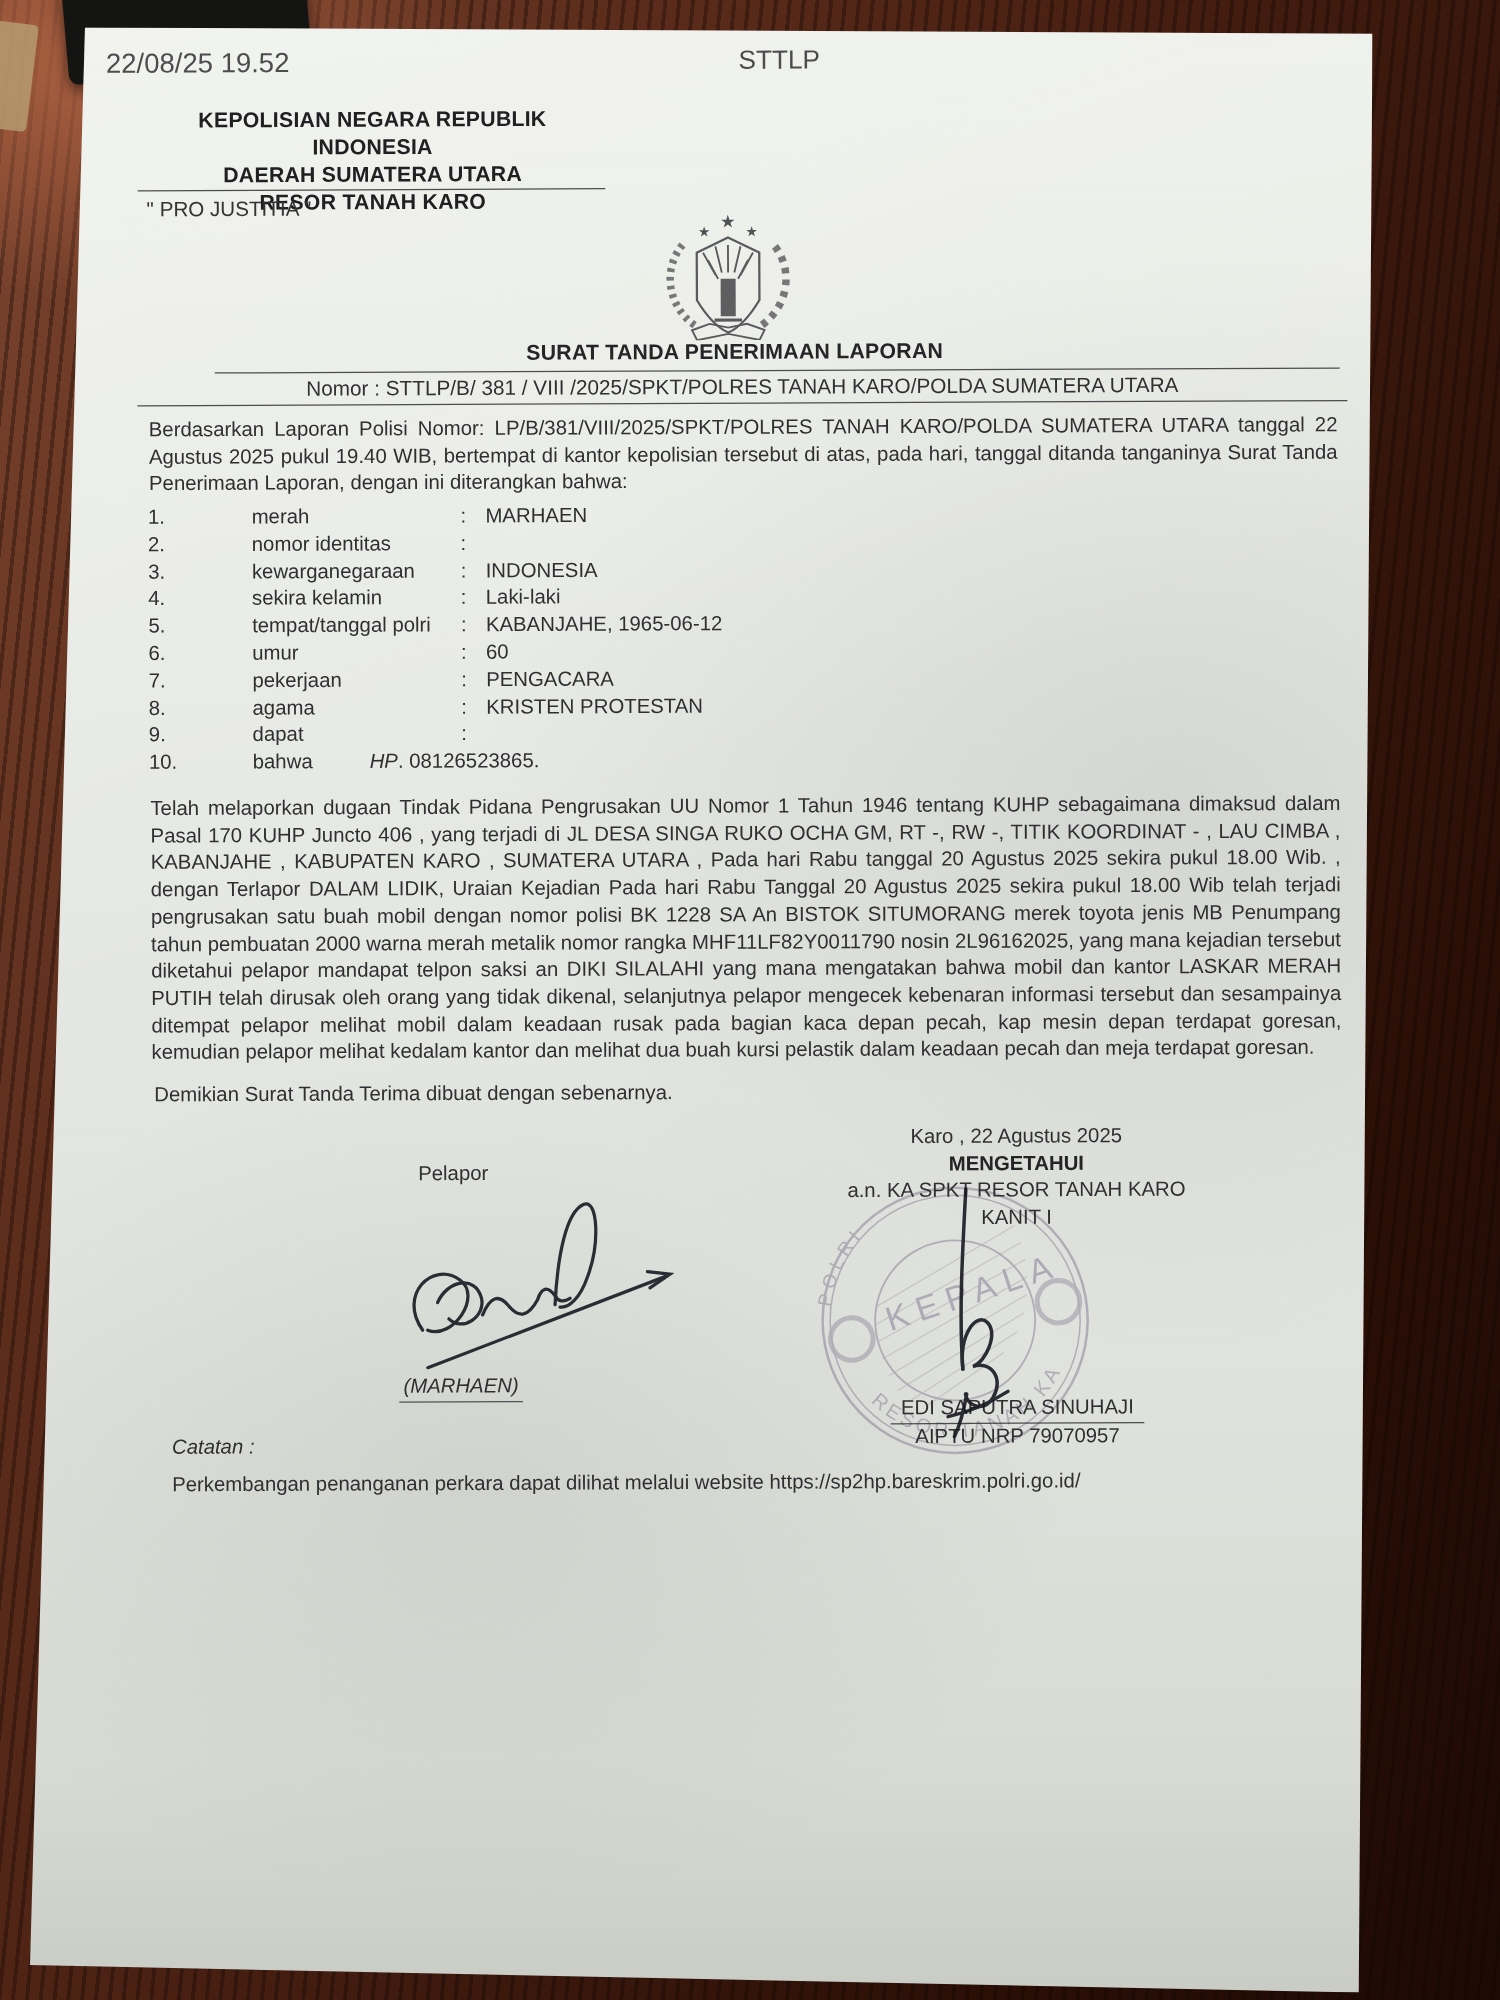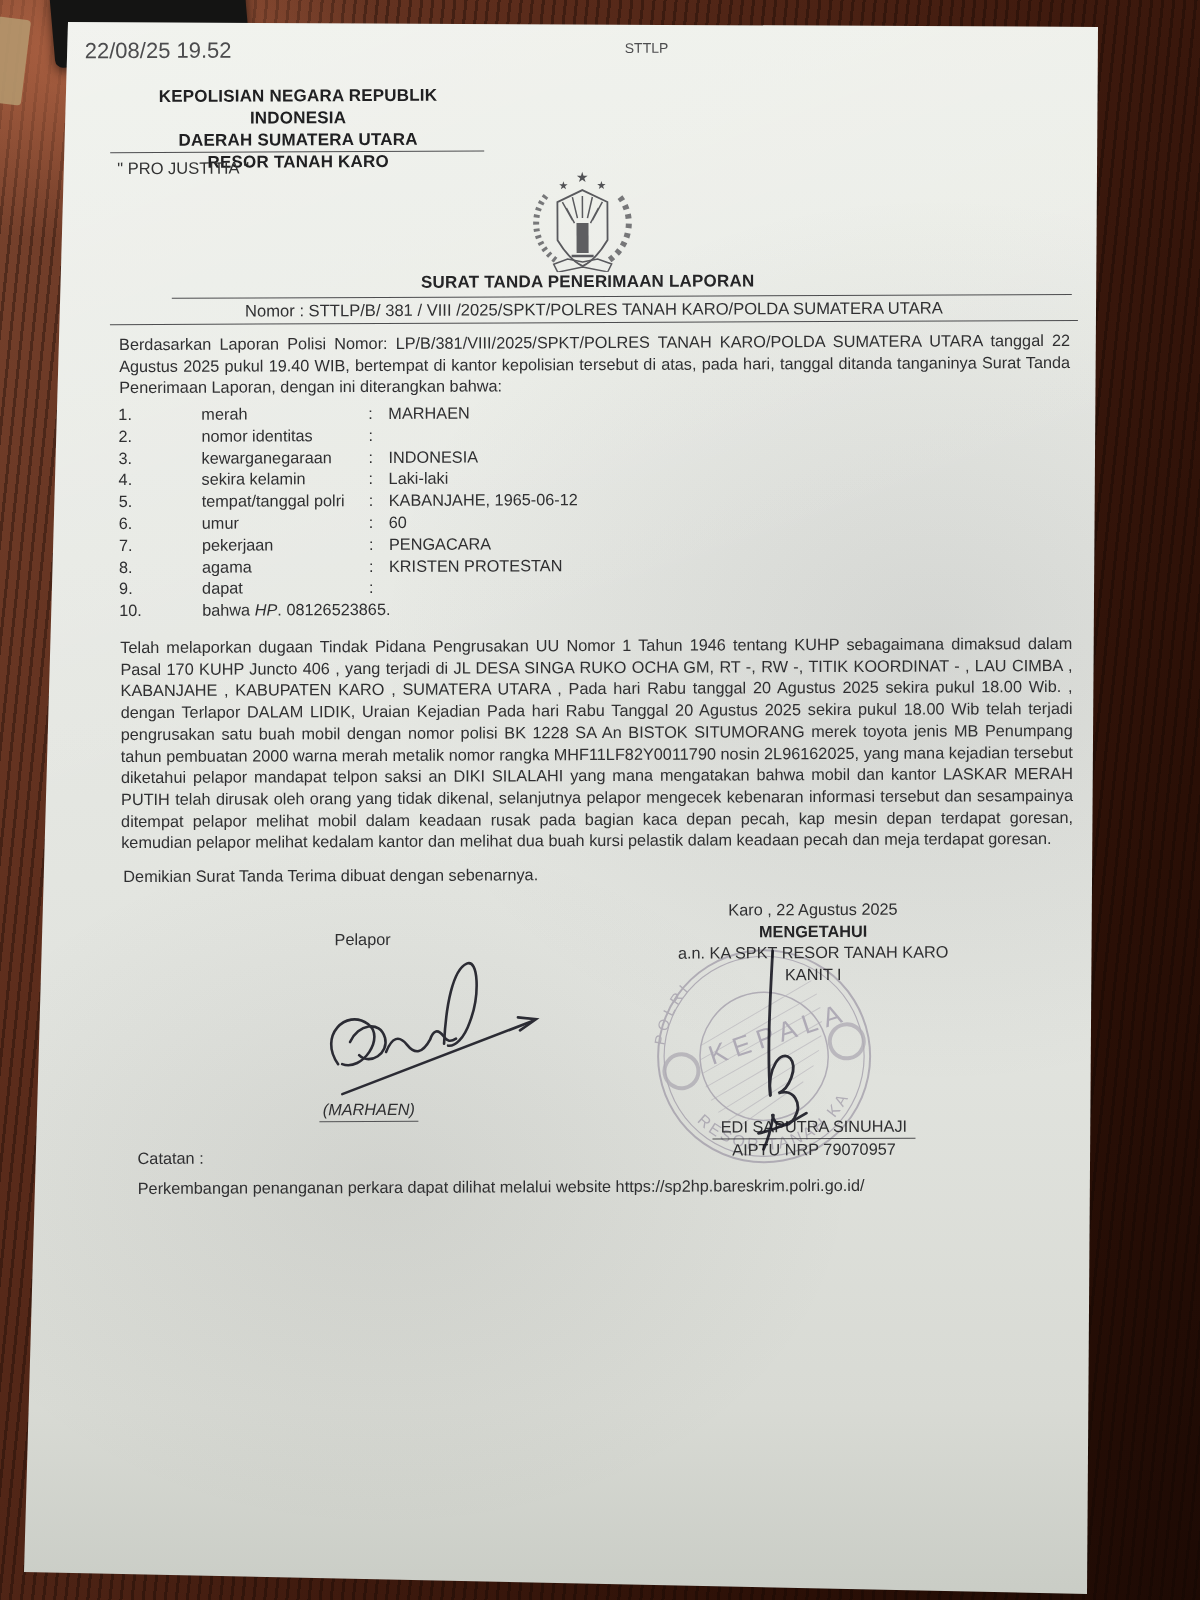--- a/index.html
+++ b/index.html
@@ -42,54 +42,54 @@
     font-size:17px;line-height:22px;color:#202022;letter-spacing:.2px;}
   .motto{left:120px;top:156px;font-size:16.5px;color:#333;}
 
   .title-head{left:240px;top:271px;width:700px;font-weight:bold;font-size:17px;color:#252527;letter-spacing:.2px;}
   .title-num{left:112px;top:299px;width:968px;font-size:16.6px;color:#303032;}
 
   .intro{left:121px;top:332px;width:951px;}
 
   .fields{left:120px;top:402px;width:955px;}
   .frow{display:grid;grid-template-columns:83px 167px 20px 1fr;height:21.8px;}
-  .ital{font-style:italic;}
+  .ital{font-style:italic;margin-left:41px;}
 
   .body-par{left:121px;top:635px;width:952px;}
   .closing{left:123px;top:864px;}
 
   .pelapor{left:317px;top:928px;width:90px;text-align:center;}
   .marhaen{left:305px;top:1098px;width:125px;text-align:center;font-style:italic;}
   .marhaen span{display:inline-block;border-bottom:1.5px solid rgba(50,50,54,.8);padding:0 3px;}
 
   .right-block{left:640px;top:900px;width:345px;text-align:center;line-height:21.5px;}
   .right-block .hd{font-weight:bold;color:#242426;}
   .sig-name{margin-top:131px;}
   .sig-name span{display:inline-block;border-bottom:1.6px solid rgba(50,50,54,.85);padding:0 8px;}
 
-  .notes-label{left:136px;top:1146px;}
+  .notes-label{left:136px;top:1146px;font-style:italic;}
   .notes-text{left:136px;top:1176px;width:900px;}
 
   .emblem{left:524px;top:168px;}
   .stamp{left:648px;top:942px;opacity:.5;}
   .sig-left{left:293px;top:945px;}
   .sig-right{left:712px;top:948px;}
 </style>
 </head>
 <body>
 
 <div class="scene">
   <div class="dark-object"></div>
   <div class="tan-strip"></div>
 
   <div class="paper">
     <div class="content">
 
       <div class="abs gray" style="left:88px;top:38px;font-size:22px">22/08/25 19.52</div>
-      <div class="abs gray" style="left:628px;top:38px;font-size:14px">STTLP</div>
+      <div class="abs gray" style="left:594px;top:38px;font-size:21px">STTLP</div>
 
       <div class="abs lh-block">
         <div>KEPOLISIAN NEGARA REPUBLIK INDONESIA</div>
         <div>DAERAH SUMATERA UTARA</div>
         <div>RESOR TANAH KARO</div>
       </div>
       <div class="rule" style="left:113px;top:150px;width:374px"></div>
       <div class="abs motto">" PRO JUSTITIA "</div>
 
       <svg class="abs emblem" width="122" height="104" viewBox="0 0 122 104">

